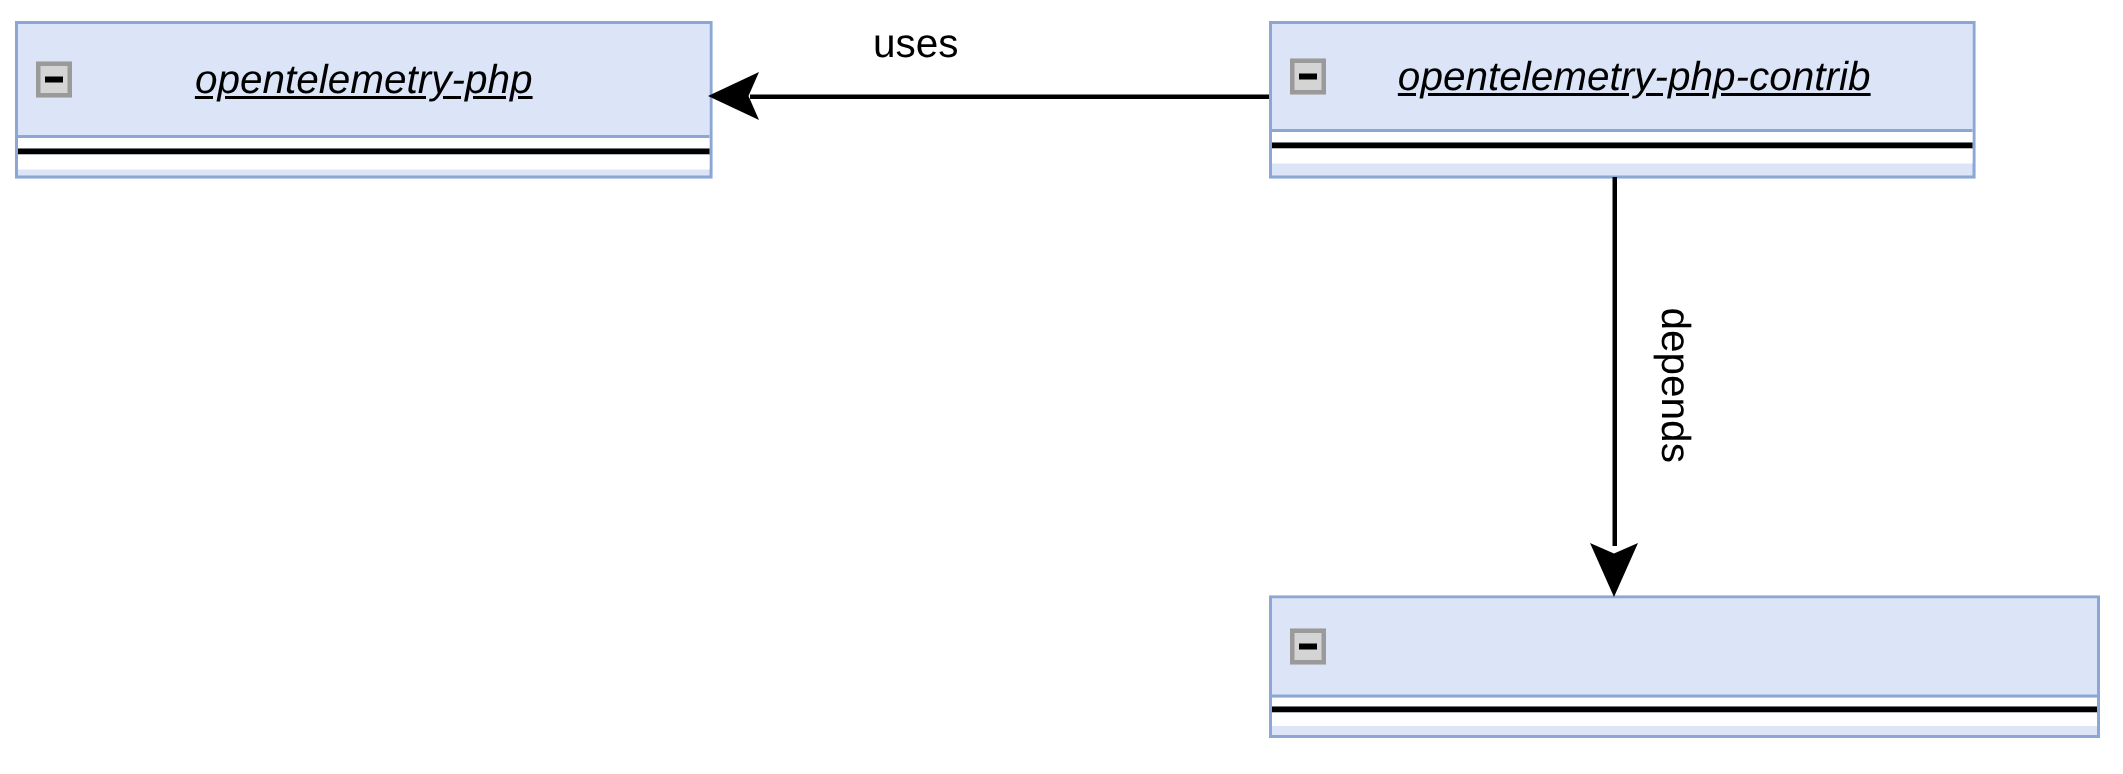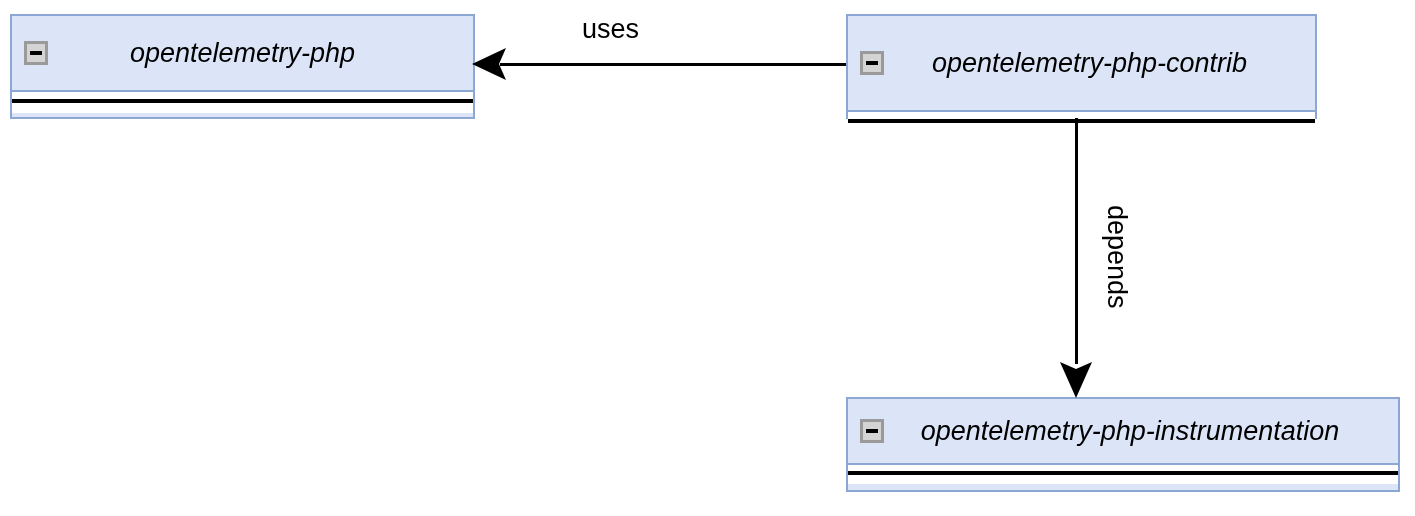--- a/index.html
+++ b/index.html
@@ -18,20 +18,21 @@
     overflow: hidden;
   }
 
   
   .node {
     position: absolute;
     box-sizing: border-box;
     border: 2px solid #8ca7d4;
     background: #dbe5f7;
     padding: 0;
+    text-decoration: underline;
   }
   .node-body {
     position: relative;
     box-sizing: border-box;
     background: #dbe5f7;
     border-bottom: 2px solid #8ca7d4;
     display: flex;
     align-items: center;
     justify-content: center;
     width: 100%;
@@ -117,37 +118,36 @@
           <i></i>
         </span>
       <span class="node-title" style="font-size:27px;">opentelemetry-php</span>
     </div>
     <div class="node-strip" style="height:7px;"></div>
     <div class="node-rule"></div>
     <div class="node-strip" style="height:10px;"></div>
   </div>
 
   <div class="node" style="left:846px; top:14px; width:471px; height:105px;">
-    <div class="node-body" style="height:96px;justify-content:center;">
+    <div class="node-body" style="height:72px;justify-content:center;">
       <span class="collapse-icon">
           <i></i>
         </span>
       <span class="node-title" style="font-size:27px; margin-left:16px;">opentelemetry-php-contrib</span>
     </div>
     <div class="node-strip" style="height:7px;"></div>
     <div class="node-rule"></div>
     <div class="node-strip" style="height:10px;"></div>
   </div>
 
   <div class="node" style="left:846px; top:397px; width:554px; height:95px;">
     <div class="node-body" style="height:66px;">
       <span class="collapse-icon">
           <i></i>
         </span>
-      <span class="node-title" style="font-size:27px; margin-left:14px;">opentelemetry-php-instrumentation</span>
     </div>
     <div class="node-strip" style="height:6px;"></div>
     <div class="node-rule"></div>
     <div class="node-strip" style="height:9px;"></div>
   </div>
 
   <div class="edge-line-h" style="left:500px; top:63px; width:346px;"></div>
 
   <svg class="arrowhead" style="left:472px; top:46px; width:34px; height:36px;" viewBox="0 0 34 36">
     <path d="M 0 18 L 34 2 L 27 18 L 34 34 Z" fill="#000000"></path>

